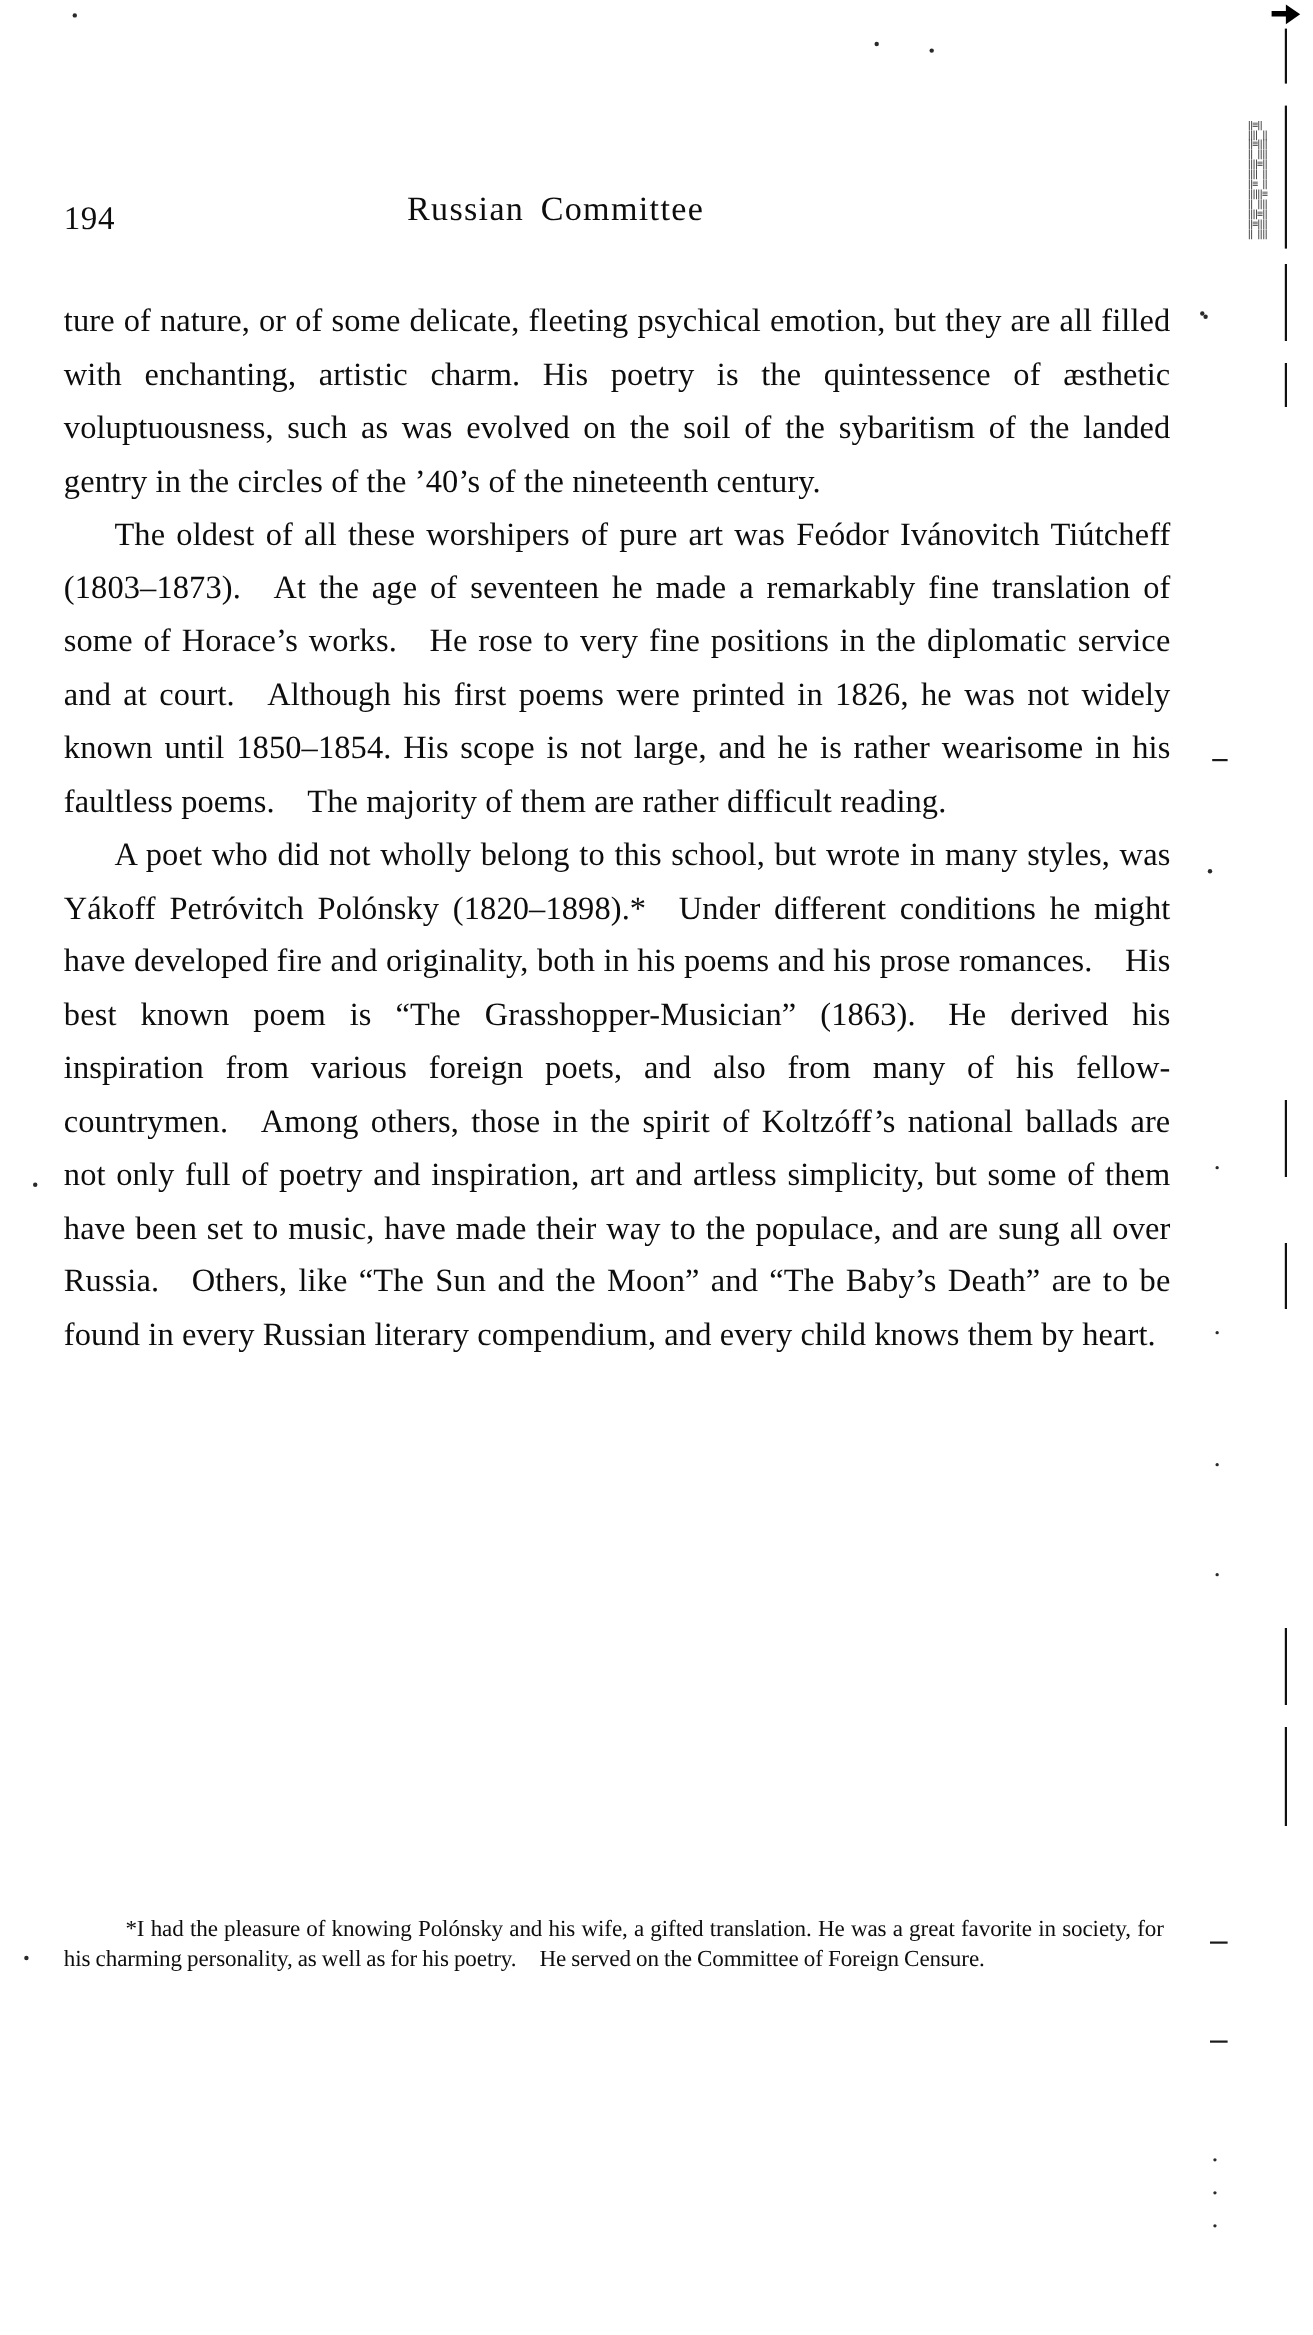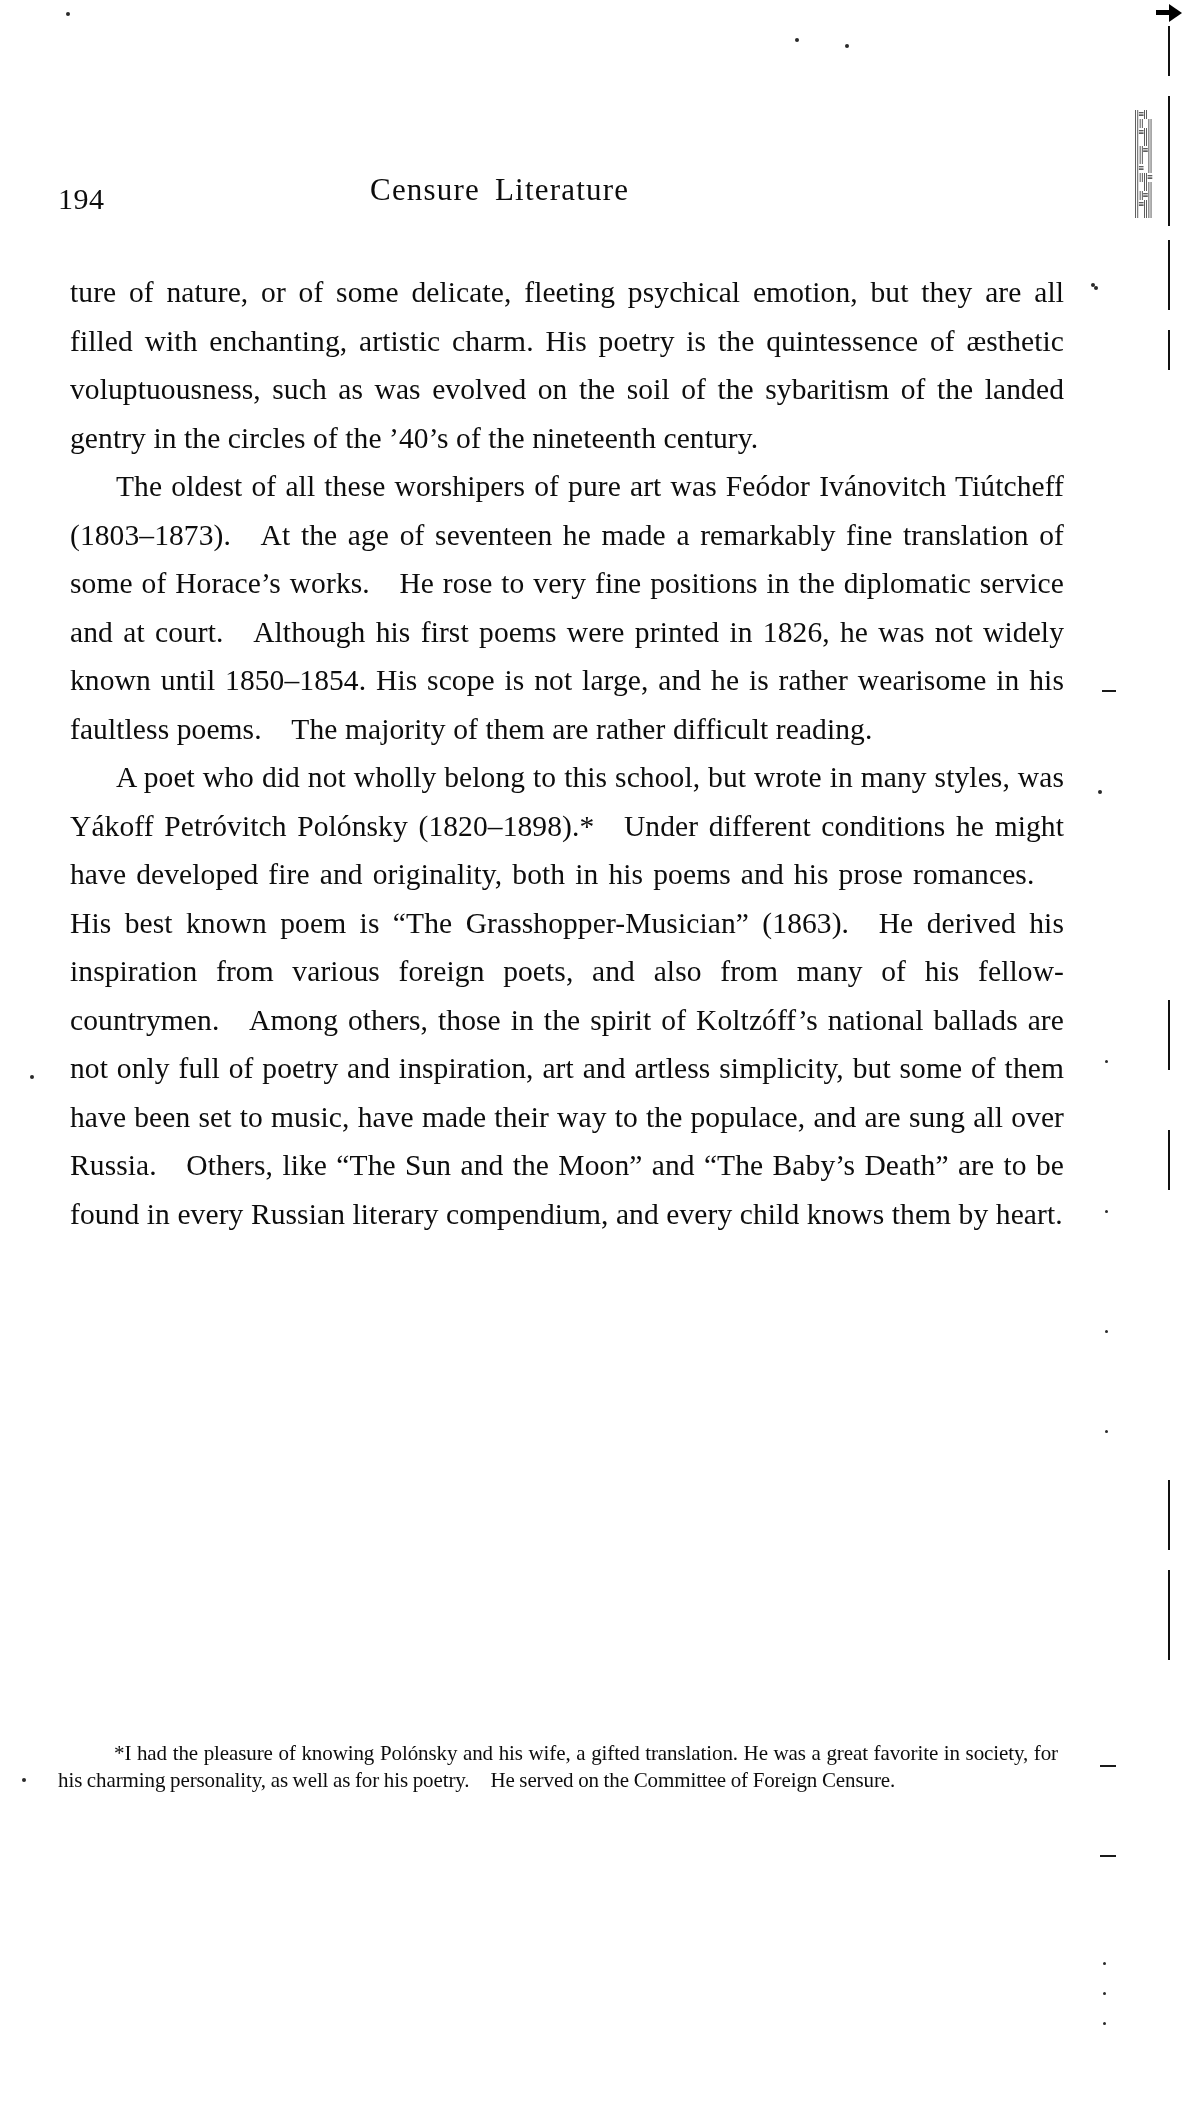--- a/index.html
+++ b/index.html
@@ -47,21 +47,21 @@
   }
 
   
   .textblock {
     position: absolute;
     left: 54px;
     top: 268px;
     width: 1010px;
   }
   p.body {
-    margin: 0 0 0 16px;
+    margin: 0 0 0 4px;
     font-size: 29.5px;
     line-height: 48.5px;
     text-align: justify;
     text-justify: inter-word;
     hyphens: none;
     letter-spacing: 0.1px;
   }
   p.body + p.body {
     margin-top: 0;
   }
@@ -142,21 +142,21 @@
     white-space: pre;
   }
 </style>
 </head>
 <body>
 
 <div class="page">
 
   <div class="header">
     <div class="folio">194</div>
-    <div class="running-title">Censure Literature</div>
+    <div class="running-title">Russian Committee</div>
   </div>
 
   <div class="textblock">
     <p class="body">ture of nature, or of some delicate, fleeting psychical emo­tion, but they are all filled with enchanting, artistic charm. His poetry is the quintessence of æsthetic voluptuousness, such as was evolved on the soil of the sybaritism of the landed gentry in the circles of the ’40’s of the nineteenth century.</p>
     <p class="body indent">The oldest of all these worshipers of pure art was Feódor Ivánovitch Tiútcheff (1803–1873). At the age of seventeen he made a remarkably fine translation of some of Horace’s works. He rose to very fine positions in the diplomatic service and at court. Although his first poems were printed in 1826, he was not widely known until 1850–1854. His scope is not large, and he is rather weari­some in his faultless poems. The majority of them are rather difficult reading.</p>
     <p class="body indent">A poet who did not wholly belong to this school, but wrote in many styles, was Yákoff Petróvitch Polónsky (1820–1898).* Under different conditions he might have developed fire and originality, both in his poems and his prose romances. His best known poem is “The Grass­hopper-Musician” (1863). He derived his inspiration from various foreign poets, and also from many of his fellow-countrymen. Among others, those in the spirit of Koltzóff’s national ballads are not only full of poetry and inspiration, art and artless simplicity, but some of them have been set to music, have made their way to the popu­lace, and are sung all over Russia. Others, like “The Sun and the Moon” and “The Baby’s Death” are to be found in every Russian literary compendium, and every child knows them by heart.</p>
   </div>
 
   <div class="footnote">
     <span class="fn-first">*I had the pleasure of knowing Polónsky and his wife, a gifted translation. He was a great favorite in society, for his charming personality, as well as for his poetry. He served on the Committee of Foreign Censure.</span>

